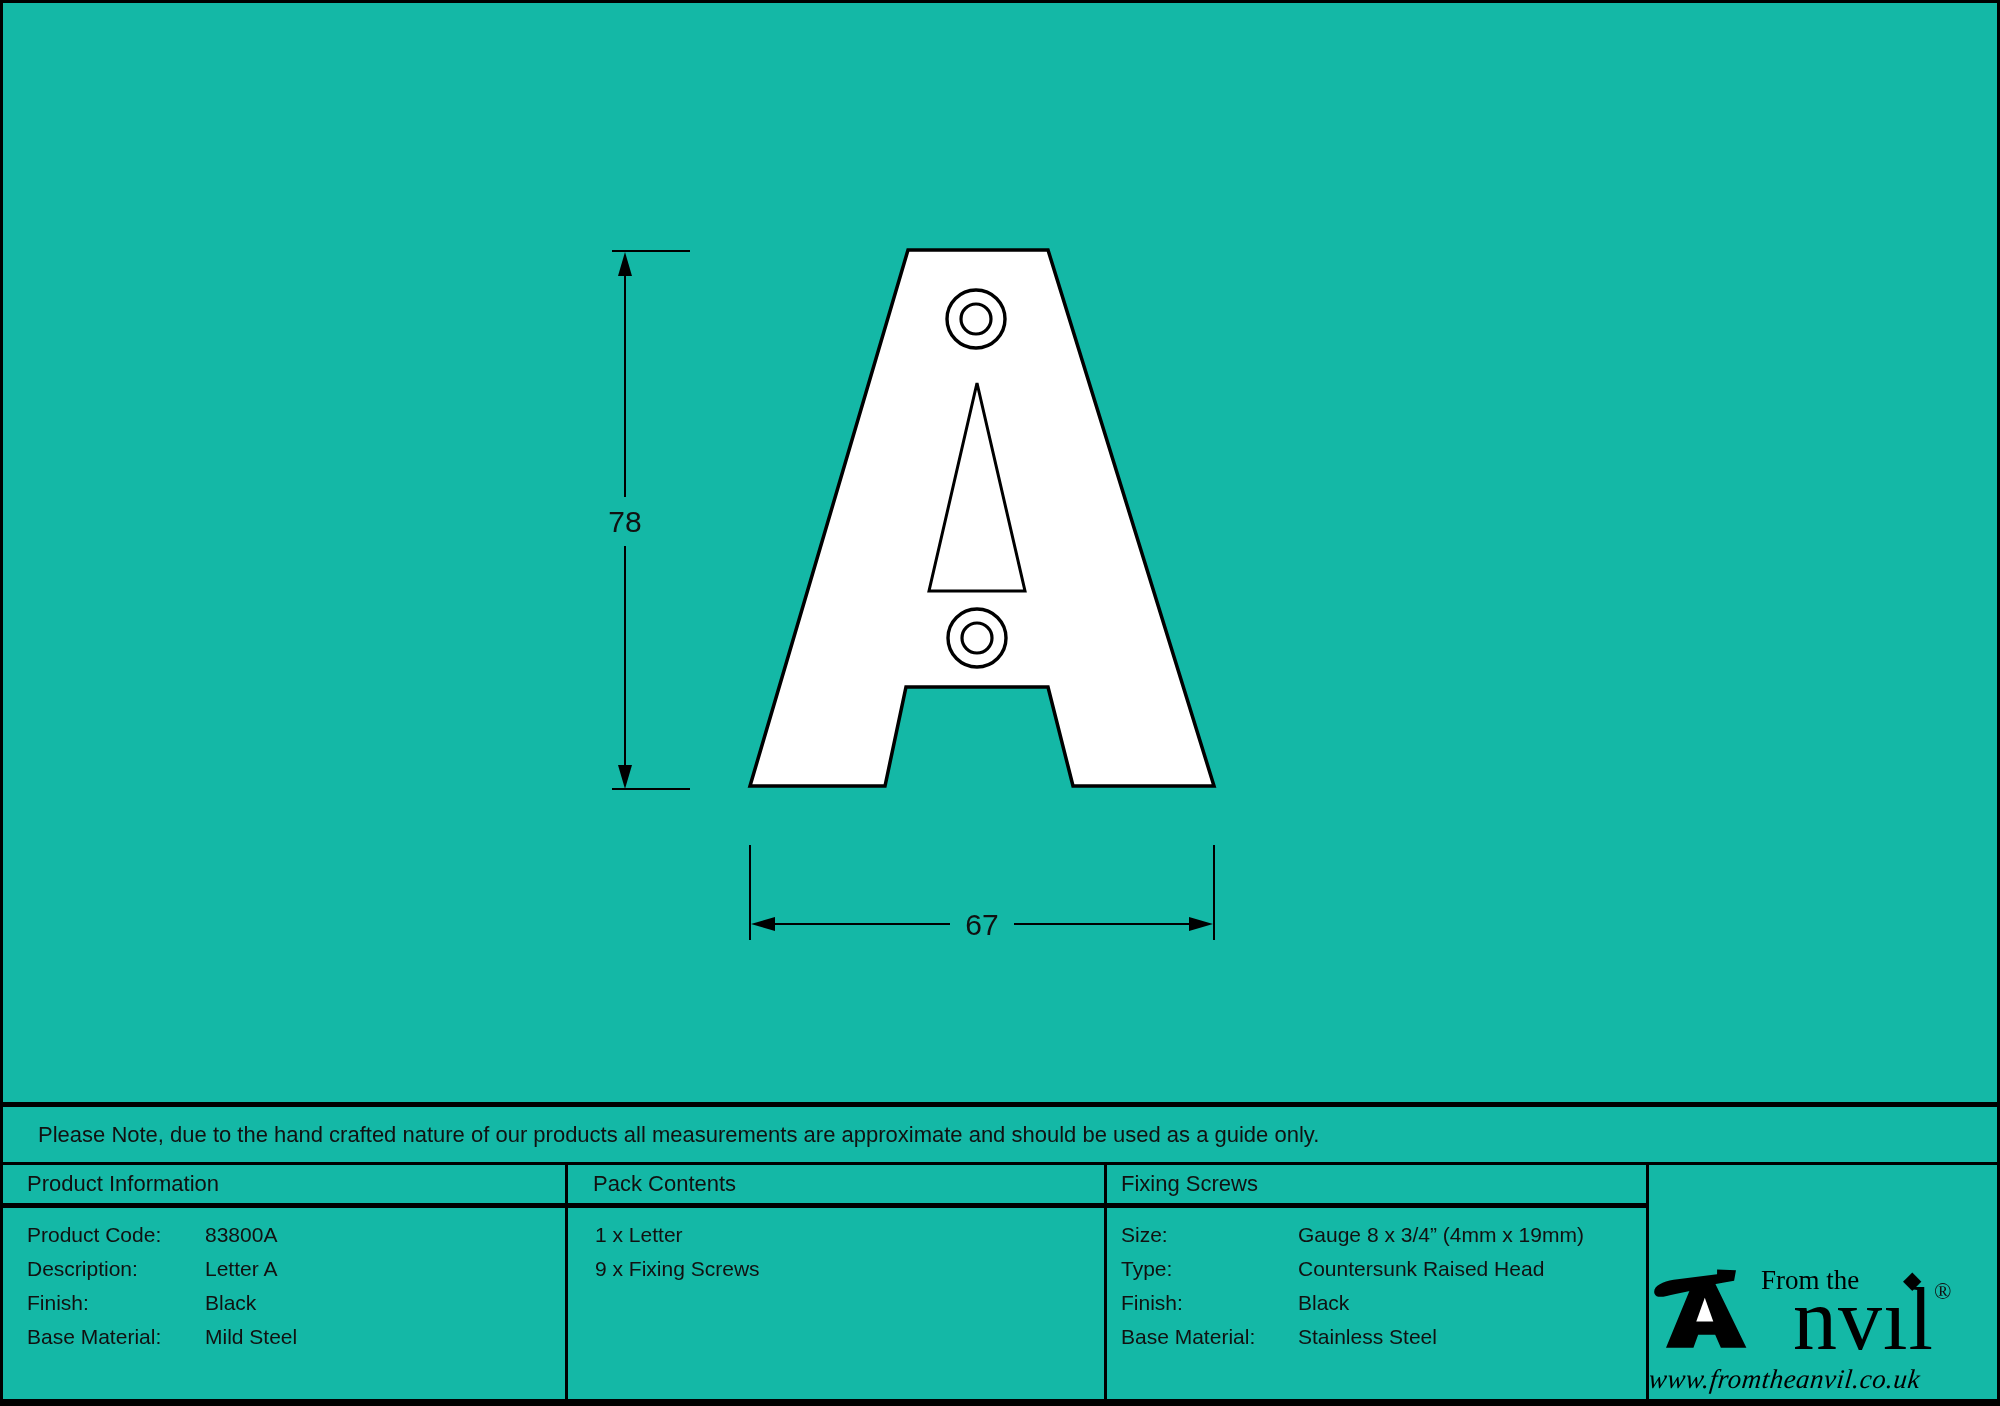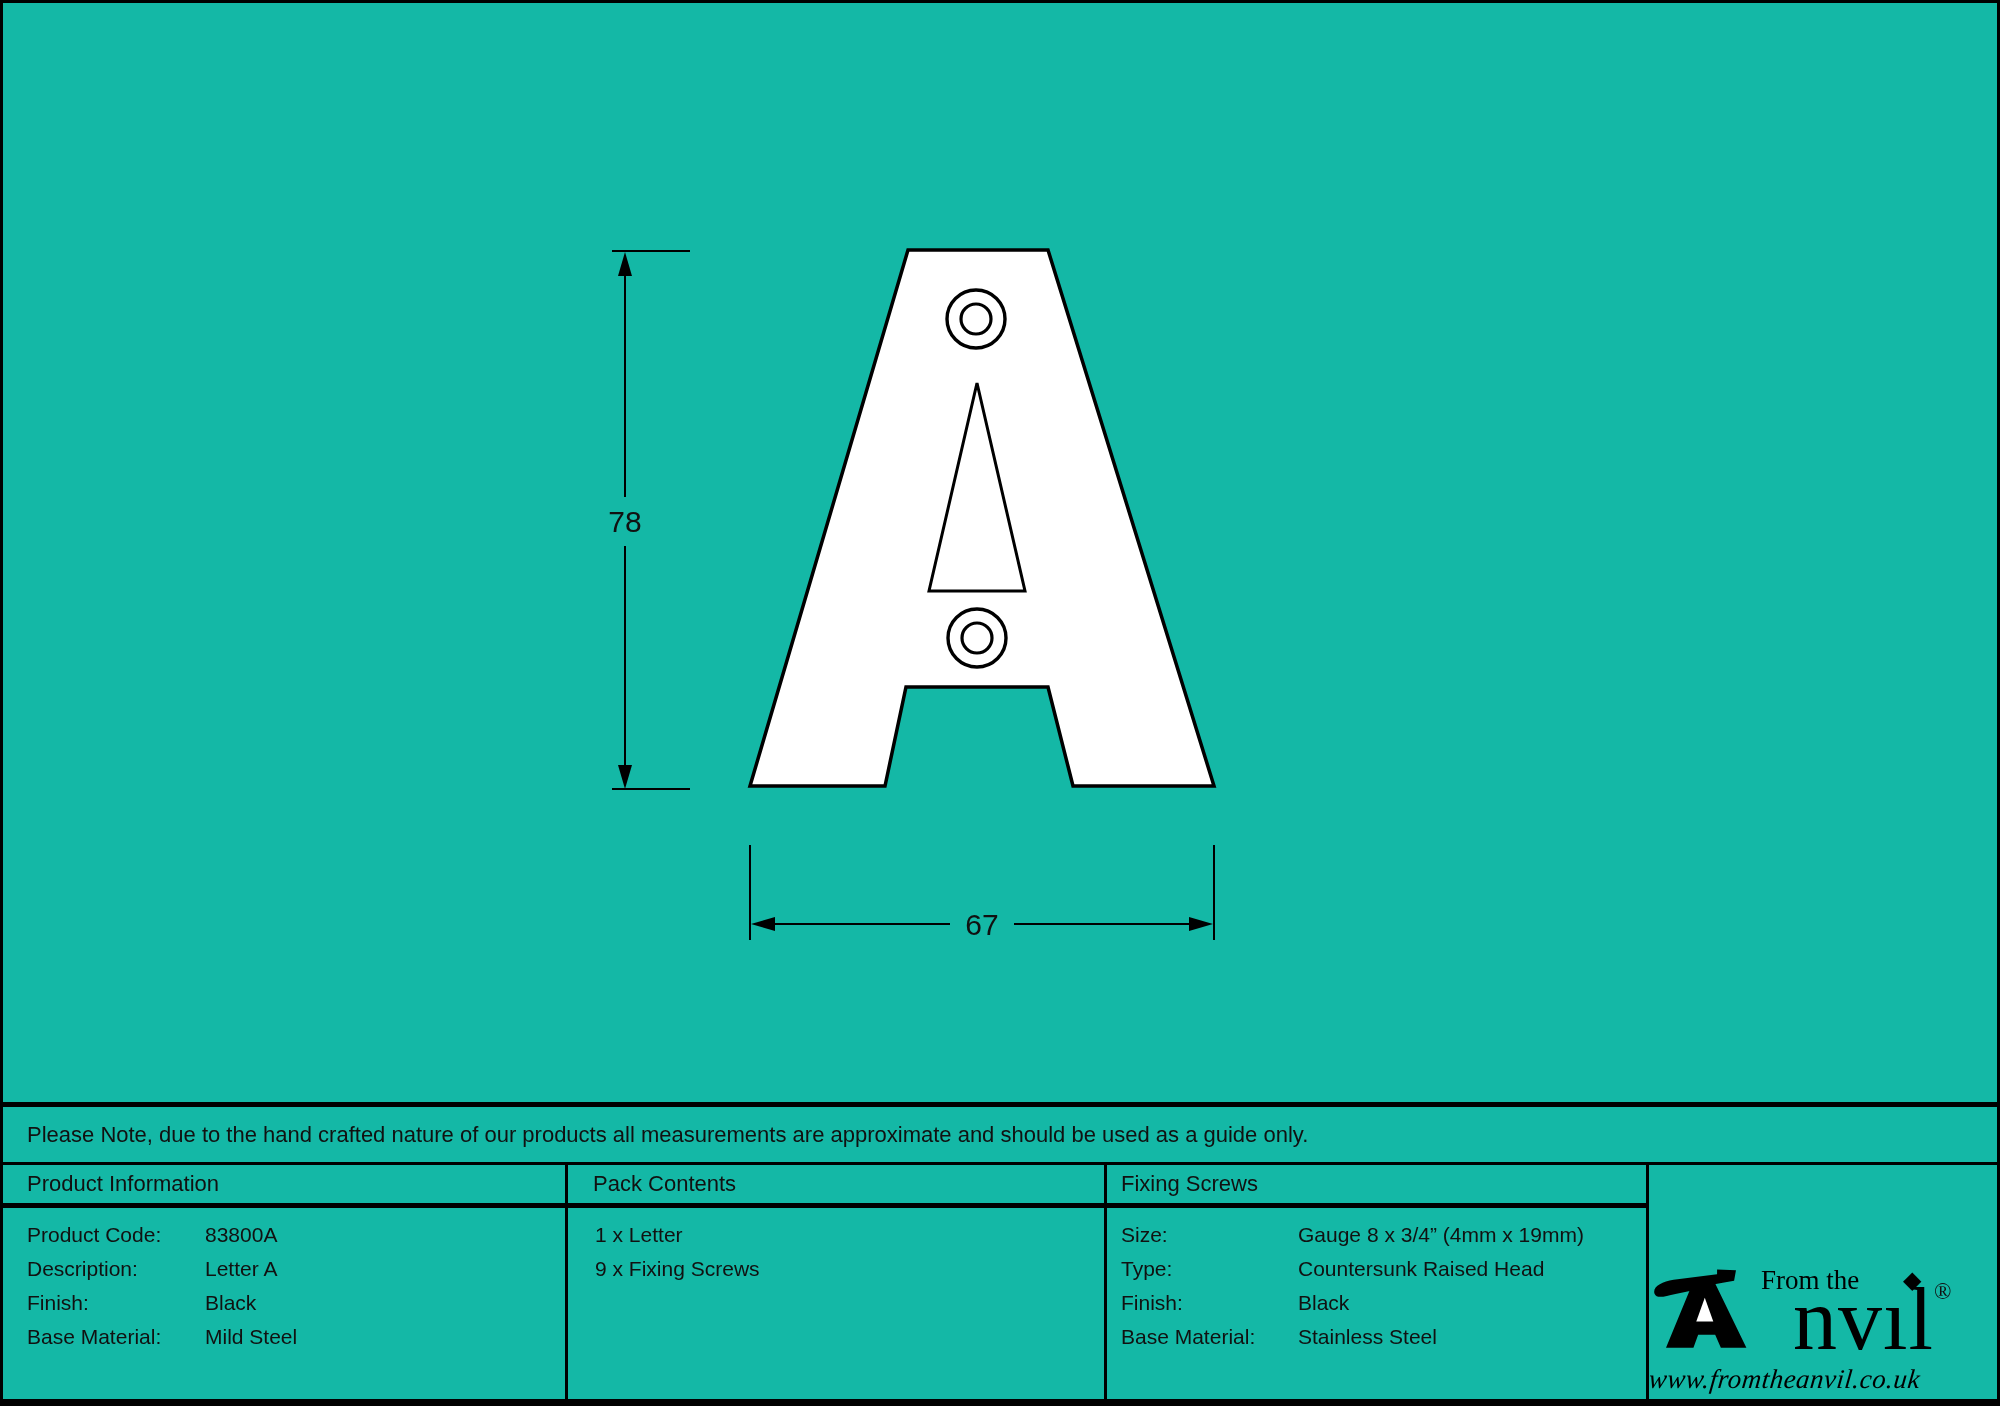--- a/index.html
+++ b/index.html
@@ -19,21 +19,21 @@
   .rule-b{top:1162px;height:3px;width:2000px;}
   .rule-c{top:1203px;height:5px;width:1649px;}
   .rule-d{top:1399px;height:7px;width:2000px;}
   .vdiv{position:absolute;top:1162px;height:237px;width:3px;background:#000;}
   .vdiv-1{left:565px;}
   .vdiv-2{left:1104px;}
   .vdiv-3{left:1646px;}
   .note-row{
     position:absolute;left:0;top:1107px;width:2000px;height:55px;
     display:flex;align-items:center;
-    font-size:22px;padding-left:27px;box-sizing:border-box;
+    font-size:22px;padding-left:38px;box-sizing:border-box;
   }
   .col-header{
     position:absolute;top:1165px;height:38px;
     display:flex;align-items:center;font-size:22px;
   }
   .hdr-1{left:27px;}
   .hdr-2{left:593px;}
   .hdr-3{left:1121px;}
   .cell{position:absolute;top:1218px;font-size:21px;line-height:34px;}
   .cell-1{left:27px;}

